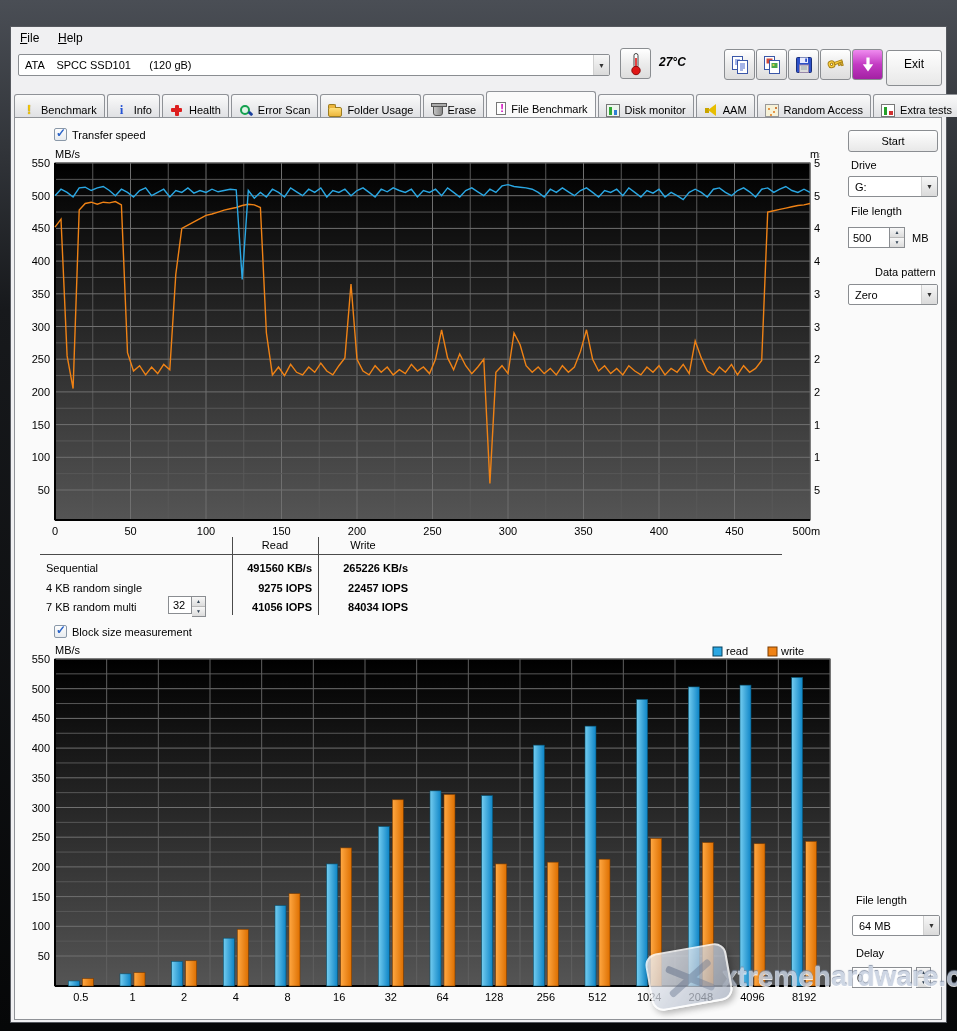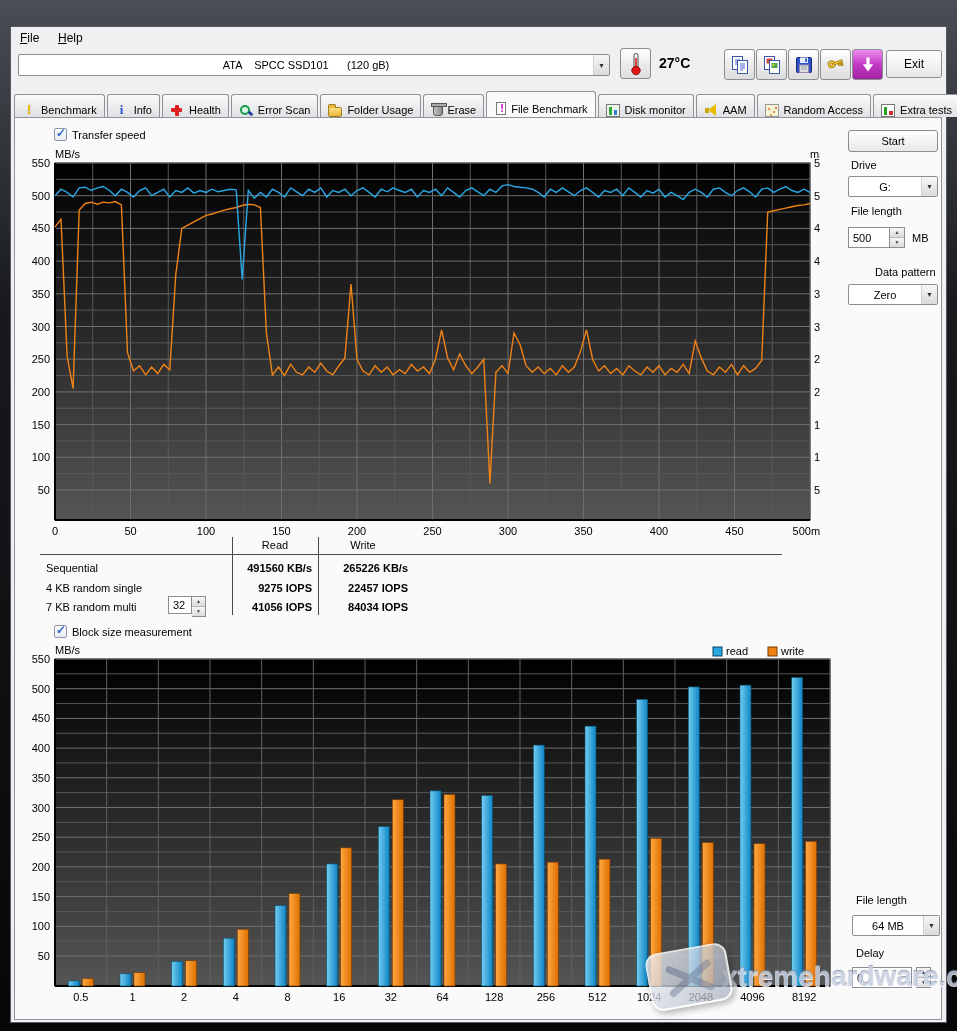--- a/index.html
+++ b/index.html
@@ -15,29 +15,29 @@
   .winbtn{width:28px;height:15px;border:1px solid #0a0a0a;border-radius:2px;color:#fff;font-size:9px;line-height:12px;text-align:center;background:linear-gradient(rgba(255,255,255,.35),rgba(255,255,255,.08) 45%,rgba(0,0,0,.25));}
   .winbtn.close{background:linear-gradient(#e49086,#c04a3a 50%,#8e2a1c);}
   .winbtn .maxglyph{display:inline-block;width:8px;height:6px;border:1px solid #fff;margin-top:3px;}
   
   .client{position:absolute;left:10px;top:26px;right:10px;bottom:8px;background:#f0f0f2;border:1px solid #55585e;}
   .menu-item{position:absolute;top:29px;font-size:12px;padding:2px 6px;}
   .menu-item::first-letter{text-decoration:underline;}
   #menu-file{left:14px;} #menu-help{left:52px;}
   
   .combo{position:absolute;background:#fff;border:1px solid #8a8d91;border-radius:2px;font-size:11px;display:flex;align-items:center;overflow:hidden;}
-  .combo .txt{flex:1;padding:0 6px;white-space:pre;text-align:center;}
+  .combo .txt{flex:1;padding:0 6px;white-space:pre;}
   .combo .arr{width:16px;align-self:stretch;display:flex;align-items:center;justify-content:center;font-size:7px;color:#333;border-left:1px solid #d0d0d0;background:linear-gradient(#f7f7f7,#dadada);}
   #drive-combo{left:18px;top:54px;width:592px;height:22px;}
   
   .tbtn{position:absolute;width:31px;height:31px;border:1px solid #8a8d91;border-radius:3px;background:linear-gradient(#ffffff,#ececec 50%,#dddddd);display:flex;align-items:center;justify-content:center;}
   #tb-capture{background:linear-gradient(#ef8bef,#c33ac3 50%,#a321a3);color:#fff;font-size:16px;font-weight:bold;}
-  #temp-label{position:absolute;left:659px;top:55px;font-size:14px;font-weight:bold;}
+  #temp-label{position:absolute;left:659px;top:55px;font-size:12px;font-weight:bold;font-style:italic;}
   .btn{position:absolute;border:1px solid #8a8d91;border-radius:3px;background:linear-gradient(#fefefe,#e8e8e8);font-size:11px;text-align:center;}
-  #exit-btn{left:886px;top:50px;width:56px;height:28px;line-height:26px;font-size:12px;}
+  #exit-btn{left:886px;top:50px;width:56px;height:36px;line-height:26px;font-size:12px;}
   
   #tabs{position:absolute;left:14px;top:94px;display:flex;z-index:3;}
   .tab{display:flex;align-items:center;padding:12px 7px 4px;border:1px solid #8f9297;border-bottom:none;border-radius:3px 3px 0 0;background:linear-gradient(#fafafa,#e0e1e4);margin-right:2px;font-size:11px;height:23px;white-space:nowrap;}
   .tab.active{background:#fafafa;height:26px;margin-top:-3px;z-index:4;}
   
   .panel{position:absolute;left:14px;top:117px;width:928px;height:903px;background:#fafafa;border:1px solid #8f9297;}
   
   .tico{width:14px;height:13px;margin-right:5px;position:relative;display:inline-block;flex:none;}
   .i-bench::before{content:"!";position:absolute;left:5px;top:-2px;color:#f7c800;font-weight:bold;font-size:13px;text-shadow:0 0 1px #7a6400;}
   .i-info::before{content:"i";position:absolute;left:5px;top:-2px;color:#2553d4;font-weight:bold;font-size:13px;font-family:"Liberation Serif",serif;}

